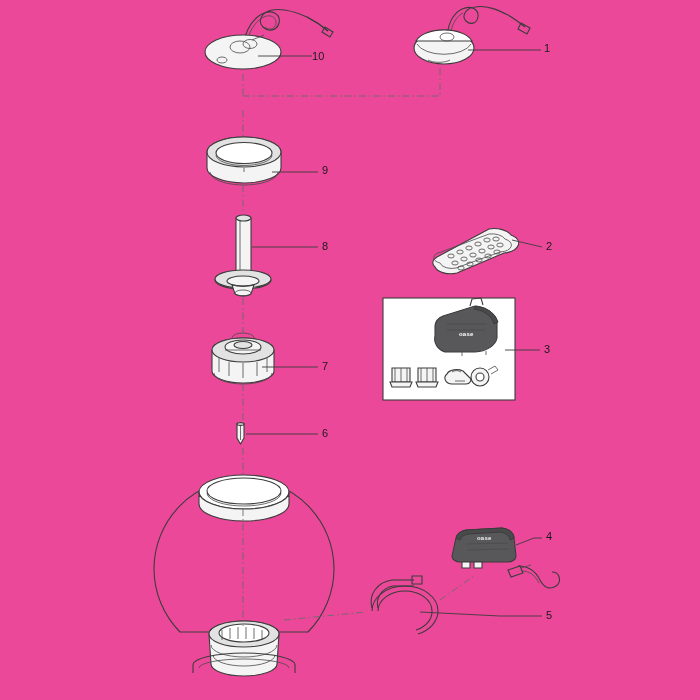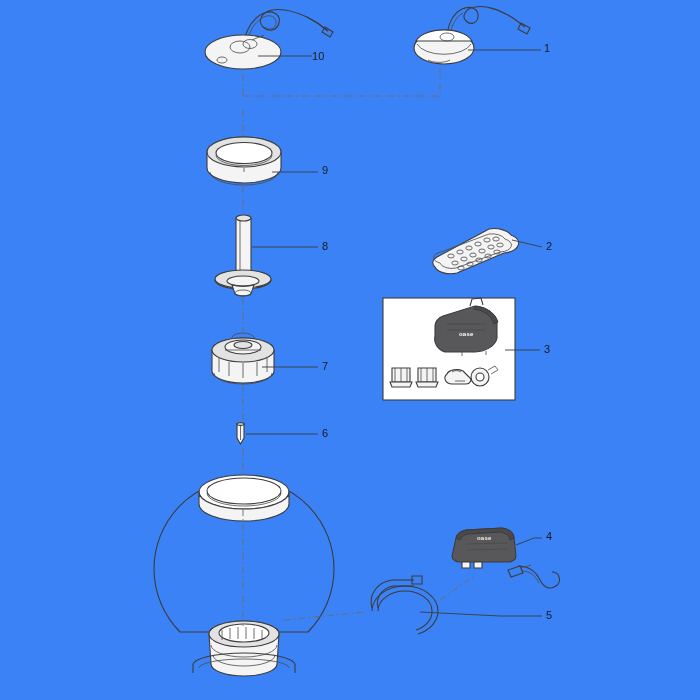--- a/index.html
+++ b/index.html
@@ -4,21 +4,21 @@
 <style>
   html, body {
     margin: 0;
     padding: 0;
     background: #ffffff;
   }
   #stage {
     position: relative;
     width: 700px;
     height: 700px;
-    background: #3b82f6;
+    background: #ec4899;
     font-family: "Liberation Sans", sans-serif;
     overflow: hidden;
   }
   #stage svg {
     position: absolute;
     left: 0;
     top: 0;
   }
   .callout-label {
     position: absolute;

